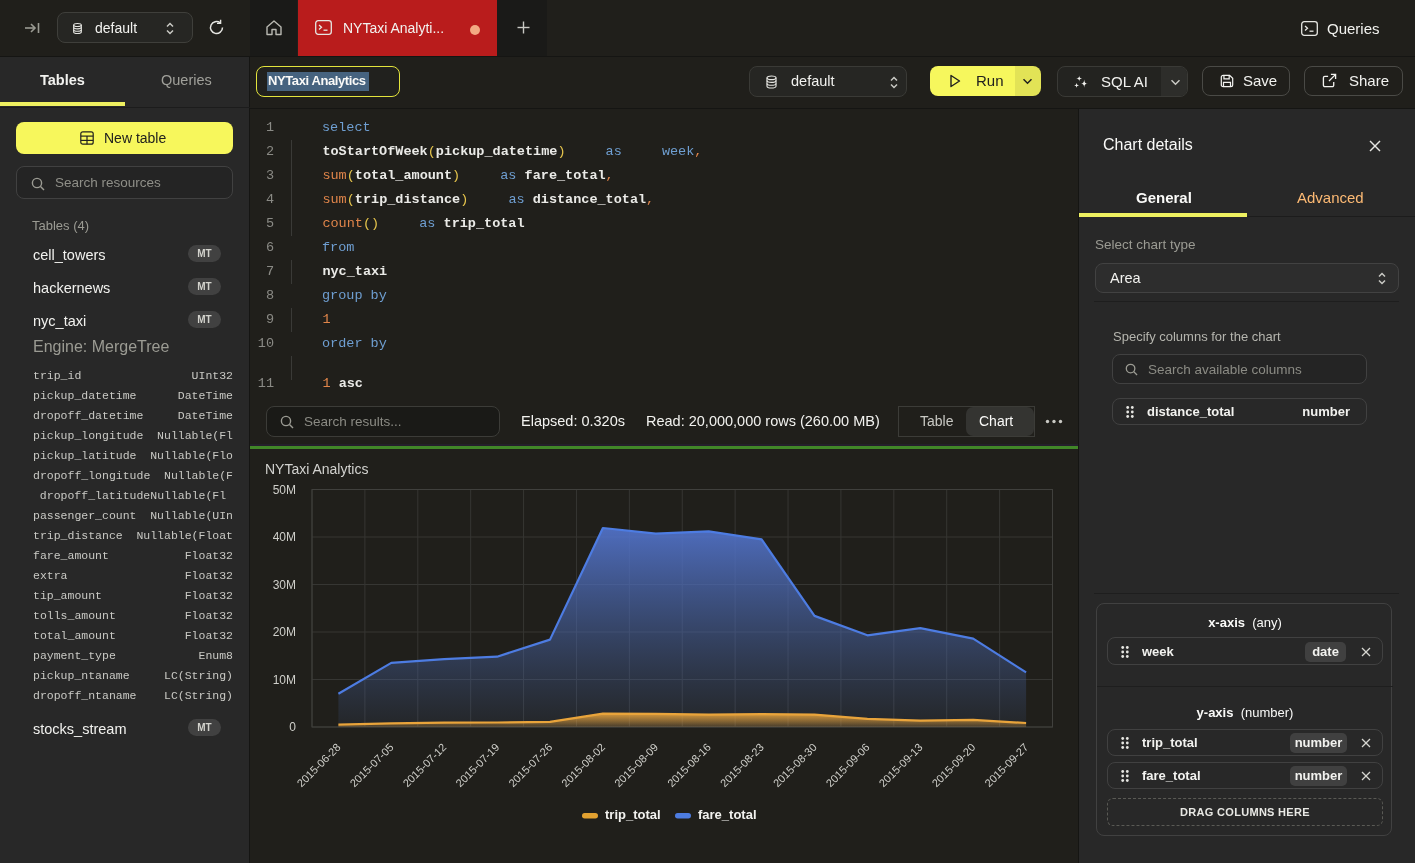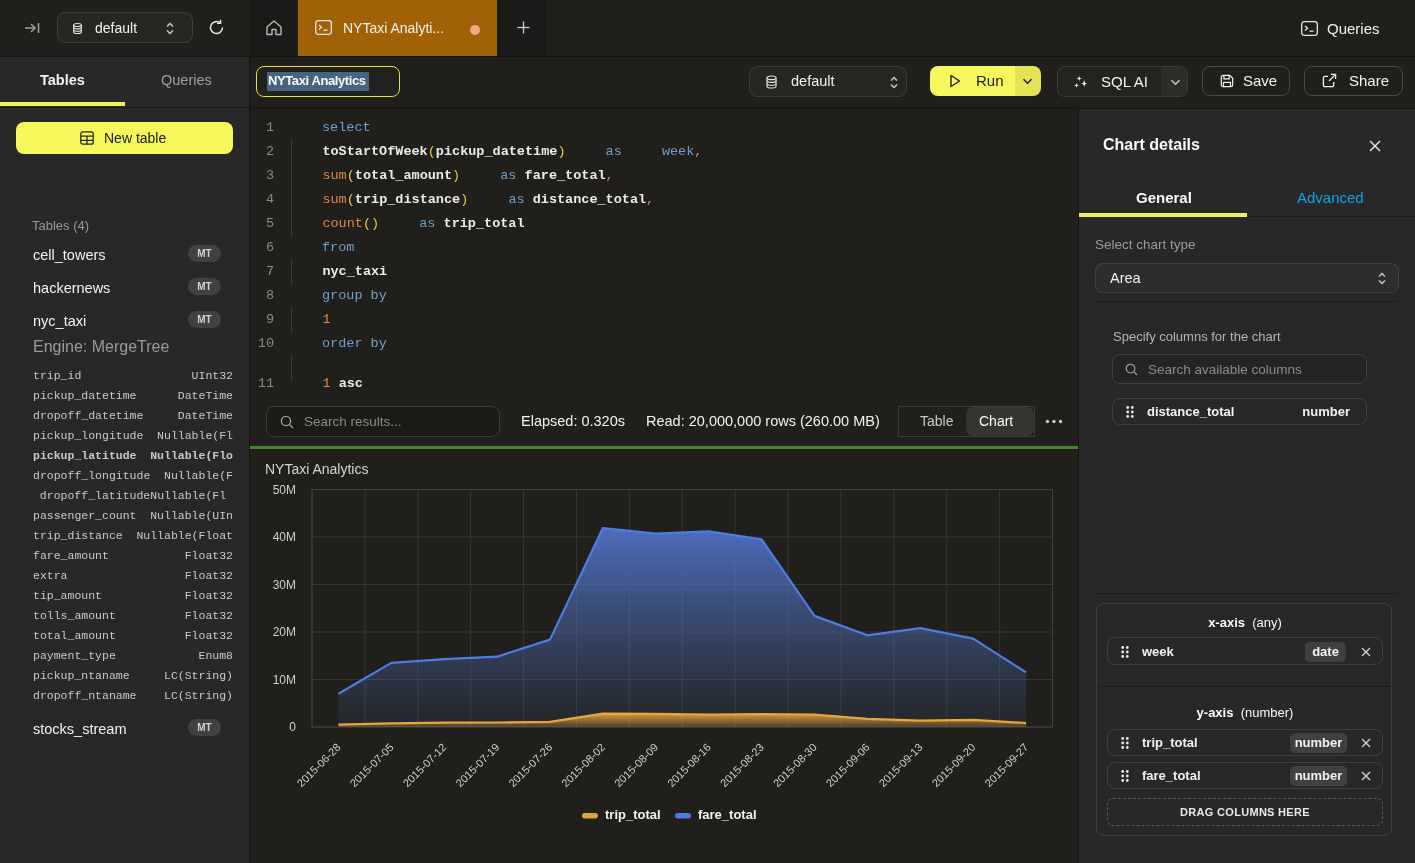--- a/index.html
+++ b/index.html
@@ -38,21 +38,21 @@
   <svg class="abs" style="left:208px;top:19px;" width="17" height="17" viewBox="0 0 17 17" fill="none" stroke="#e6e6e2" stroke-width="1.5">
     <path d="M14.5 8.5 A6 6 0 1 1 12.2 3.8"></path>
         <path d="M12.6 0.8 L12.6 4.4 L9 4.4" stroke-width="1.4"></path>
   </svg>
 
   <div class="abs" style="left:250px;top:0;width:47px;height:56px;background:#1a1a18;border-left:1px solid #1a1a18;border-right:1px solid #1a1a18;">
     <svg class="abs" style="left:14px;top:19px;" width="18" height="18" viewBox="0 0 18 18" fill="none" stroke="#b9b9b2" stroke-width="1.4">
       <path d="M2 8 L9 2 L16 8 V15.5 H11 V10.5 H7 V15.5 H2 Z" stroke-linejoin="round"></path>
     </svg>
   </div>
-  <div class="abs" style="left:298px;top:0;width:200px;height:56px;background:#a16207;border-right:1px solid #1a1a18;text-align:center;">
+  <div class="abs" style="left:298px;top:0;width:200px;height:56px;background:#b91c1c;border-right:1px solid #1a1a18;text-align:center;">
     <svg class="abs" style="left:17px;top:20px;" width="17" height="15" viewBox="0 0 17 15" fill="none" stroke="#e6e6e2" stroke-width="1.3">
       <rect x="0.7" y="0.7" width="15.6" height="13.6" rx="2.5"></rect>
       <path d="M4 5 L6.5 7.2 L4 9.4"></path>
           <line x1="8.5" y1="10.2" x2="12.5" y2="10.2"></line>
     </svg>
     <span class="abs" style="left:45px;top:20px;font-size:14px;color:#f2f2ef;">NYTaxi Analyti...</span>
     <div class="abs" style="left:172px;top:25px;width:10px;height:10px;border-radius:50%;background:#f3a983;"></div>
   </div>
   <div class="abs" style="left:498px;top:0;width:49px;height:56px;background:#1a1a18;border-right:1px solid #1a1a18;">
     <svg class="abs" style="left:19px;top:21px;" width="13" height="13" viewBox="0 0 13 13" stroke="#c9c9c4" stroke-width="1.4">
@@ -80,20 +80,27 @@
   <div class="abs" style="left:16px;top:65px;width:217px;height:32px;background:#f7f75c;border-radius:8px;">
     <svg class="abs" style="left:64px;top:9px;" width="14" height="14" viewBox="0 0 14 14" fill="none" stroke="#21211e" stroke-width="1.2">
       <rect x="0.8" y="0.8" width="12.4" height="12.4" rx="2"></rect>
       <line x1="0.8" y1="5.1" x2="13.2" y2="5.1"></line>
           <line x1="0.8" y1="9.4" x2="13.2" y2="9.4"></line>
           <line x1="7" y1="5.1" x2="7" y2="13.2"></line>
     </svg>
     <span class="abs" style="left:88px;top:8px;font-size:14px;font-weight:500;color:#21211e;">New table</span>
   </div>
 
+  <div class="abs" style="left:16px;top:109px;width:217px;height:33px;background:#242424;border:1px solid #414141;border-radius:8px;">
+    <svg class="abs" style="left:14px;top:10px;" width="14" height="14" viewBox="0 0 14 14" fill="none" stroke="#9b9b93" stroke-width="1.4">
+      <circle cx="6" cy="6" r="4.6"></circle>
+          <line x1="9.5" y1="9.5" x2="13" y2="13"></line>
+    </svg>
+    <span class="abs" style="left:38px;top:8px;font-size:13.5px;color:#8f8f88;">Search resources</span>
+  </div>
   <span class="abs" style="left:32px;top:161px;font-size:13px;font-weight:500;color:#9b9b93;">Tables (4)</span>
 
   <div class="abs" style="left:33px;top:190px;font-size:14.5px;color:#f2f2ef;">cell_towers</div>
   <div class="abs" style="left:188px;top:188px;width:33px;height:17px;background:#414141;border-radius:9px;text-align:center;font-size:10px;font-weight:bold;color:#d3d3cd;line-height:17px;">MT</div>
   <div class="abs" style="left:33px;top:223px;font-size:14.5px;color:#f2f2ef;">hackernews</div>
   <div class="abs" style="left:188px;top:221px;width:33px;height:17px;background:#414141;border-radius:9px;text-align:center;font-size:10px;font-weight:bold;color:#d3d3cd;line-height:17px;">MT</div>
   <div class="abs" style="left:33px;top:256px;font-size:14.5px;color:#f2f2ef;">nyc_taxi</div>
   <div class="abs" style="left:188px;top:254px;width:33px;height:17px;background:#414141;border-radius:9px;text-align:center;font-size:10px;font-weight:bold;color:#d3d3cd;line-height:17px;">MT</div>
   <div class="abs" style="left:33px;top:281px;font-size:16px;color:#9b9b93;">Engine: MergeTree</div>
 
@@ -107,21 +114,21 @@
           <span>DateTime</span>
         </div>
     <div style="display:flex;justify-content:space-between;">
           <span>dropoff_datetime</span>
           <span>DateTime</span>
         </div>
     <div style="display:flex;justify-content:space-between;">
           <span>pickup_longitude</span>
           <span>Nullable(Fl</span>
         </div>
-    <div style="display:flex;justify-content:space-between;font-weight:bold;">
+    <div style="display:flex;justify-content:space-between;">
           <span>pickup_latitude</span>
           <span>Nullable(Flo</span>
         </div>
     <div style="display:flex;justify-content:space-between;">
           <span>dropoff_longitude</span>
           <span>Nullable(F</span>
         </div>
     <div style="display:flex;justify-content:center;">
           <span>dropoff_latitude</span>
           <span>Nullable(Fl</span>
@@ -388,29 +395,29 @@
         </g>
   <rect x="332" y="364" width="16" height="5.5" rx="2.7" fill="#e2a130"></rect>
   <text x="355" y="370" fill="#f2f2ef" font-family="Liberation Sans, sans-serif" font-size="13" font-weight="bold">trip_total</text>
   <rect x="425" y="364" width="16" height="5.5" rx="2.7" fill="#4d7ce0"></rect>
   <text x="448" y="370" fill="#f2f2ef" font-family="Liberation Sans, sans-serif" font-size="13" font-weight="bold">fare_total</text>
   </svg>
 </div>
 
 <div class="abs" id="rightpanel" style="left:1078px;top:109px;width:337px;height:754px;background:#282828;border-left:1px solid #151513;">
 
-  <span class="abs" style="left:24px;top:27px;font-size:16px;font-weight:bold;color:#fafaf8;">Chart details</span>
+  <span class="abs" style="left:24px;top:27px;font-size:16px;font-weight:normal;color:#fafaf8;">Chart details</span>
   <svg class="abs" style="left:290px;top:31px;" width="12" height="12" viewBox="0 0 12 12" stroke="#e6e6e2" stroke-width="1.4">
         <line x1="1" y1="1" x2="11" y2="11"></line>
         <line x1="11" y1="1" x2="1" y2="11"></line>
       </svg>
 
   <div class="abs" style="left:0;top:68px;width:337px;height:40px;border-bottom:1px solid #1c1c1c;">
     <span class="abs" style="left:57px;top:12px;font-size:15px;font-weight:bold;color:#fafaf8;">General</span>
-    <span class="abs" style="left:218px;top:12px;font-size:15px;color:#0ea5e9;">Advanced</span>
+    <span class="abs" style="left:218px;top:12px;font-size:15px;color:#fdba74;">Advanced</span>
     <div class="abs" style="left:0;top:36px;width:168px;height:4px;background:#eef060;"></div>
   </div>
   <span class="abs" style="left:16px;top:128px;font-size:13.5px;color:#9b9b93;">Select chart type</span>
 
   <div class="abs" style="left:16px;top:154px;width:304px;height:30px;background:#2d2d2d;border:1px solid #424242;border-radius:8px;">
     <span class="abs" style="left:14px;top:6px;font-size:14.5px;color:#f2f2ef;">Area</span>
     <svg class="abs" style="left:280px;top:8px;" width="12" height="13" viewBox="0 0 12 13" fill="none" stroke="#c9c9c4" stroke-width="1.5">
       <path d="M3 4.5 L6 1.5 L9 4.5"></path>
           <path d="M3 8.5 L6 11.5 L9 8.5"></path>
     </svg>

